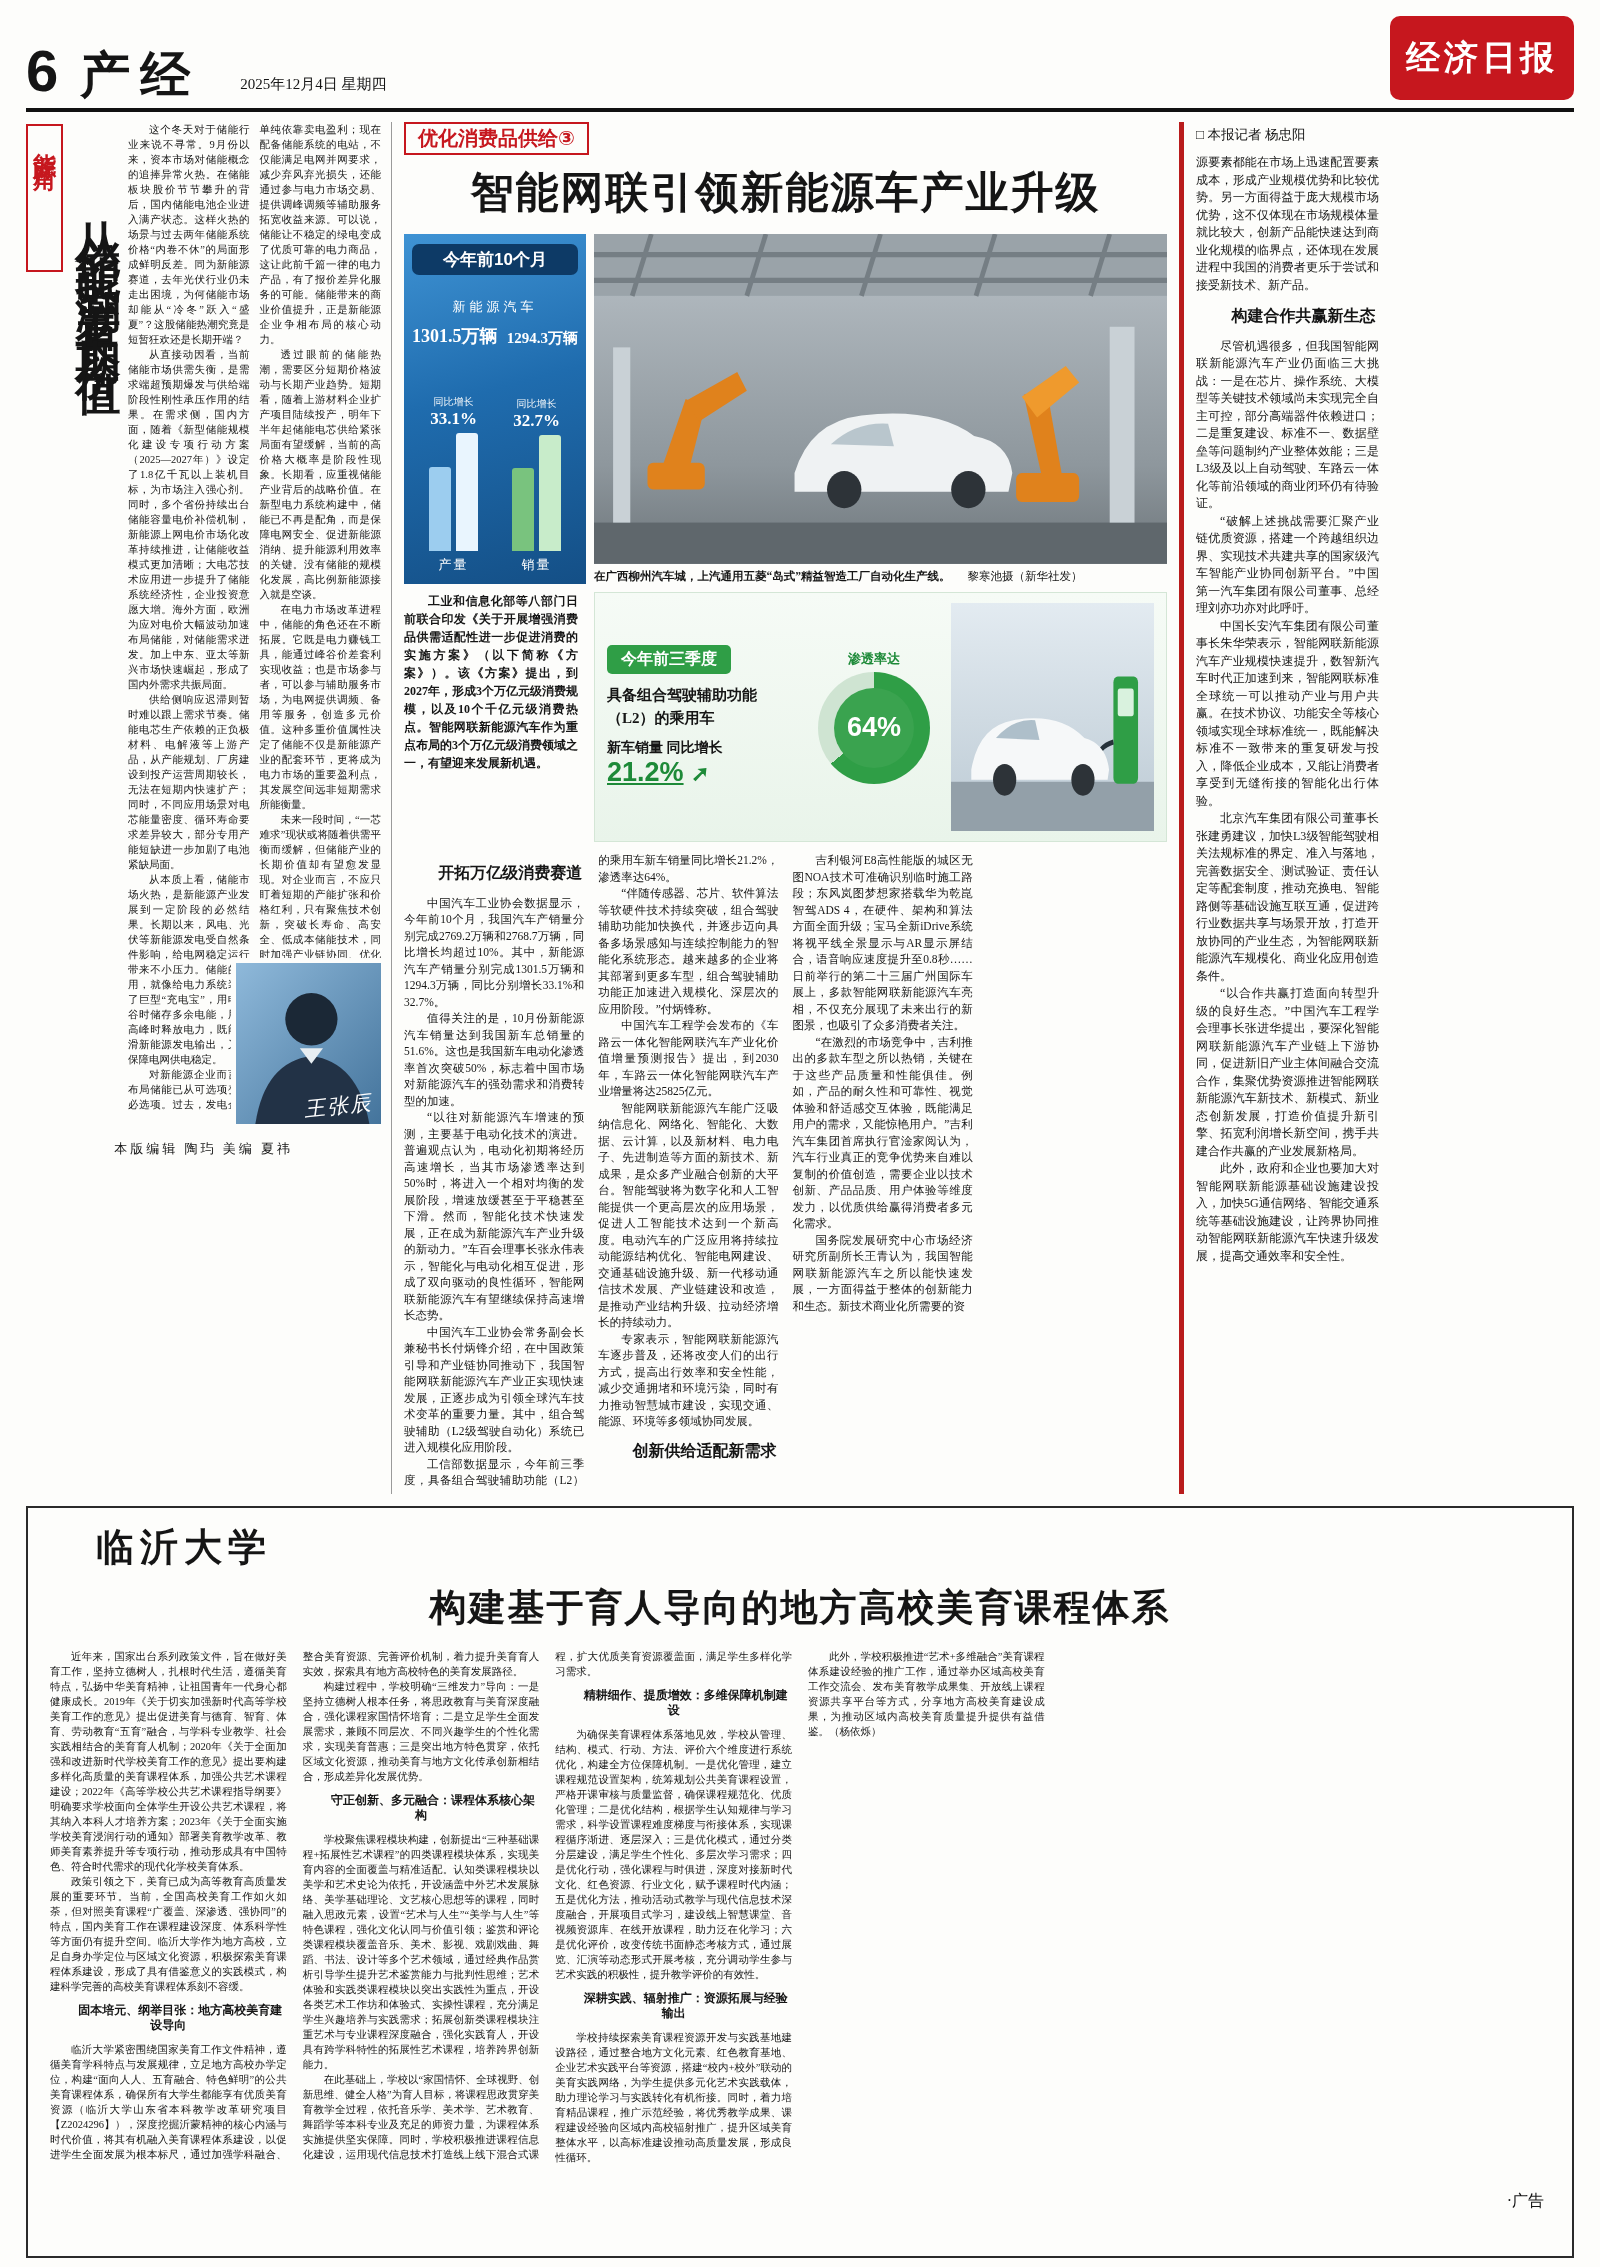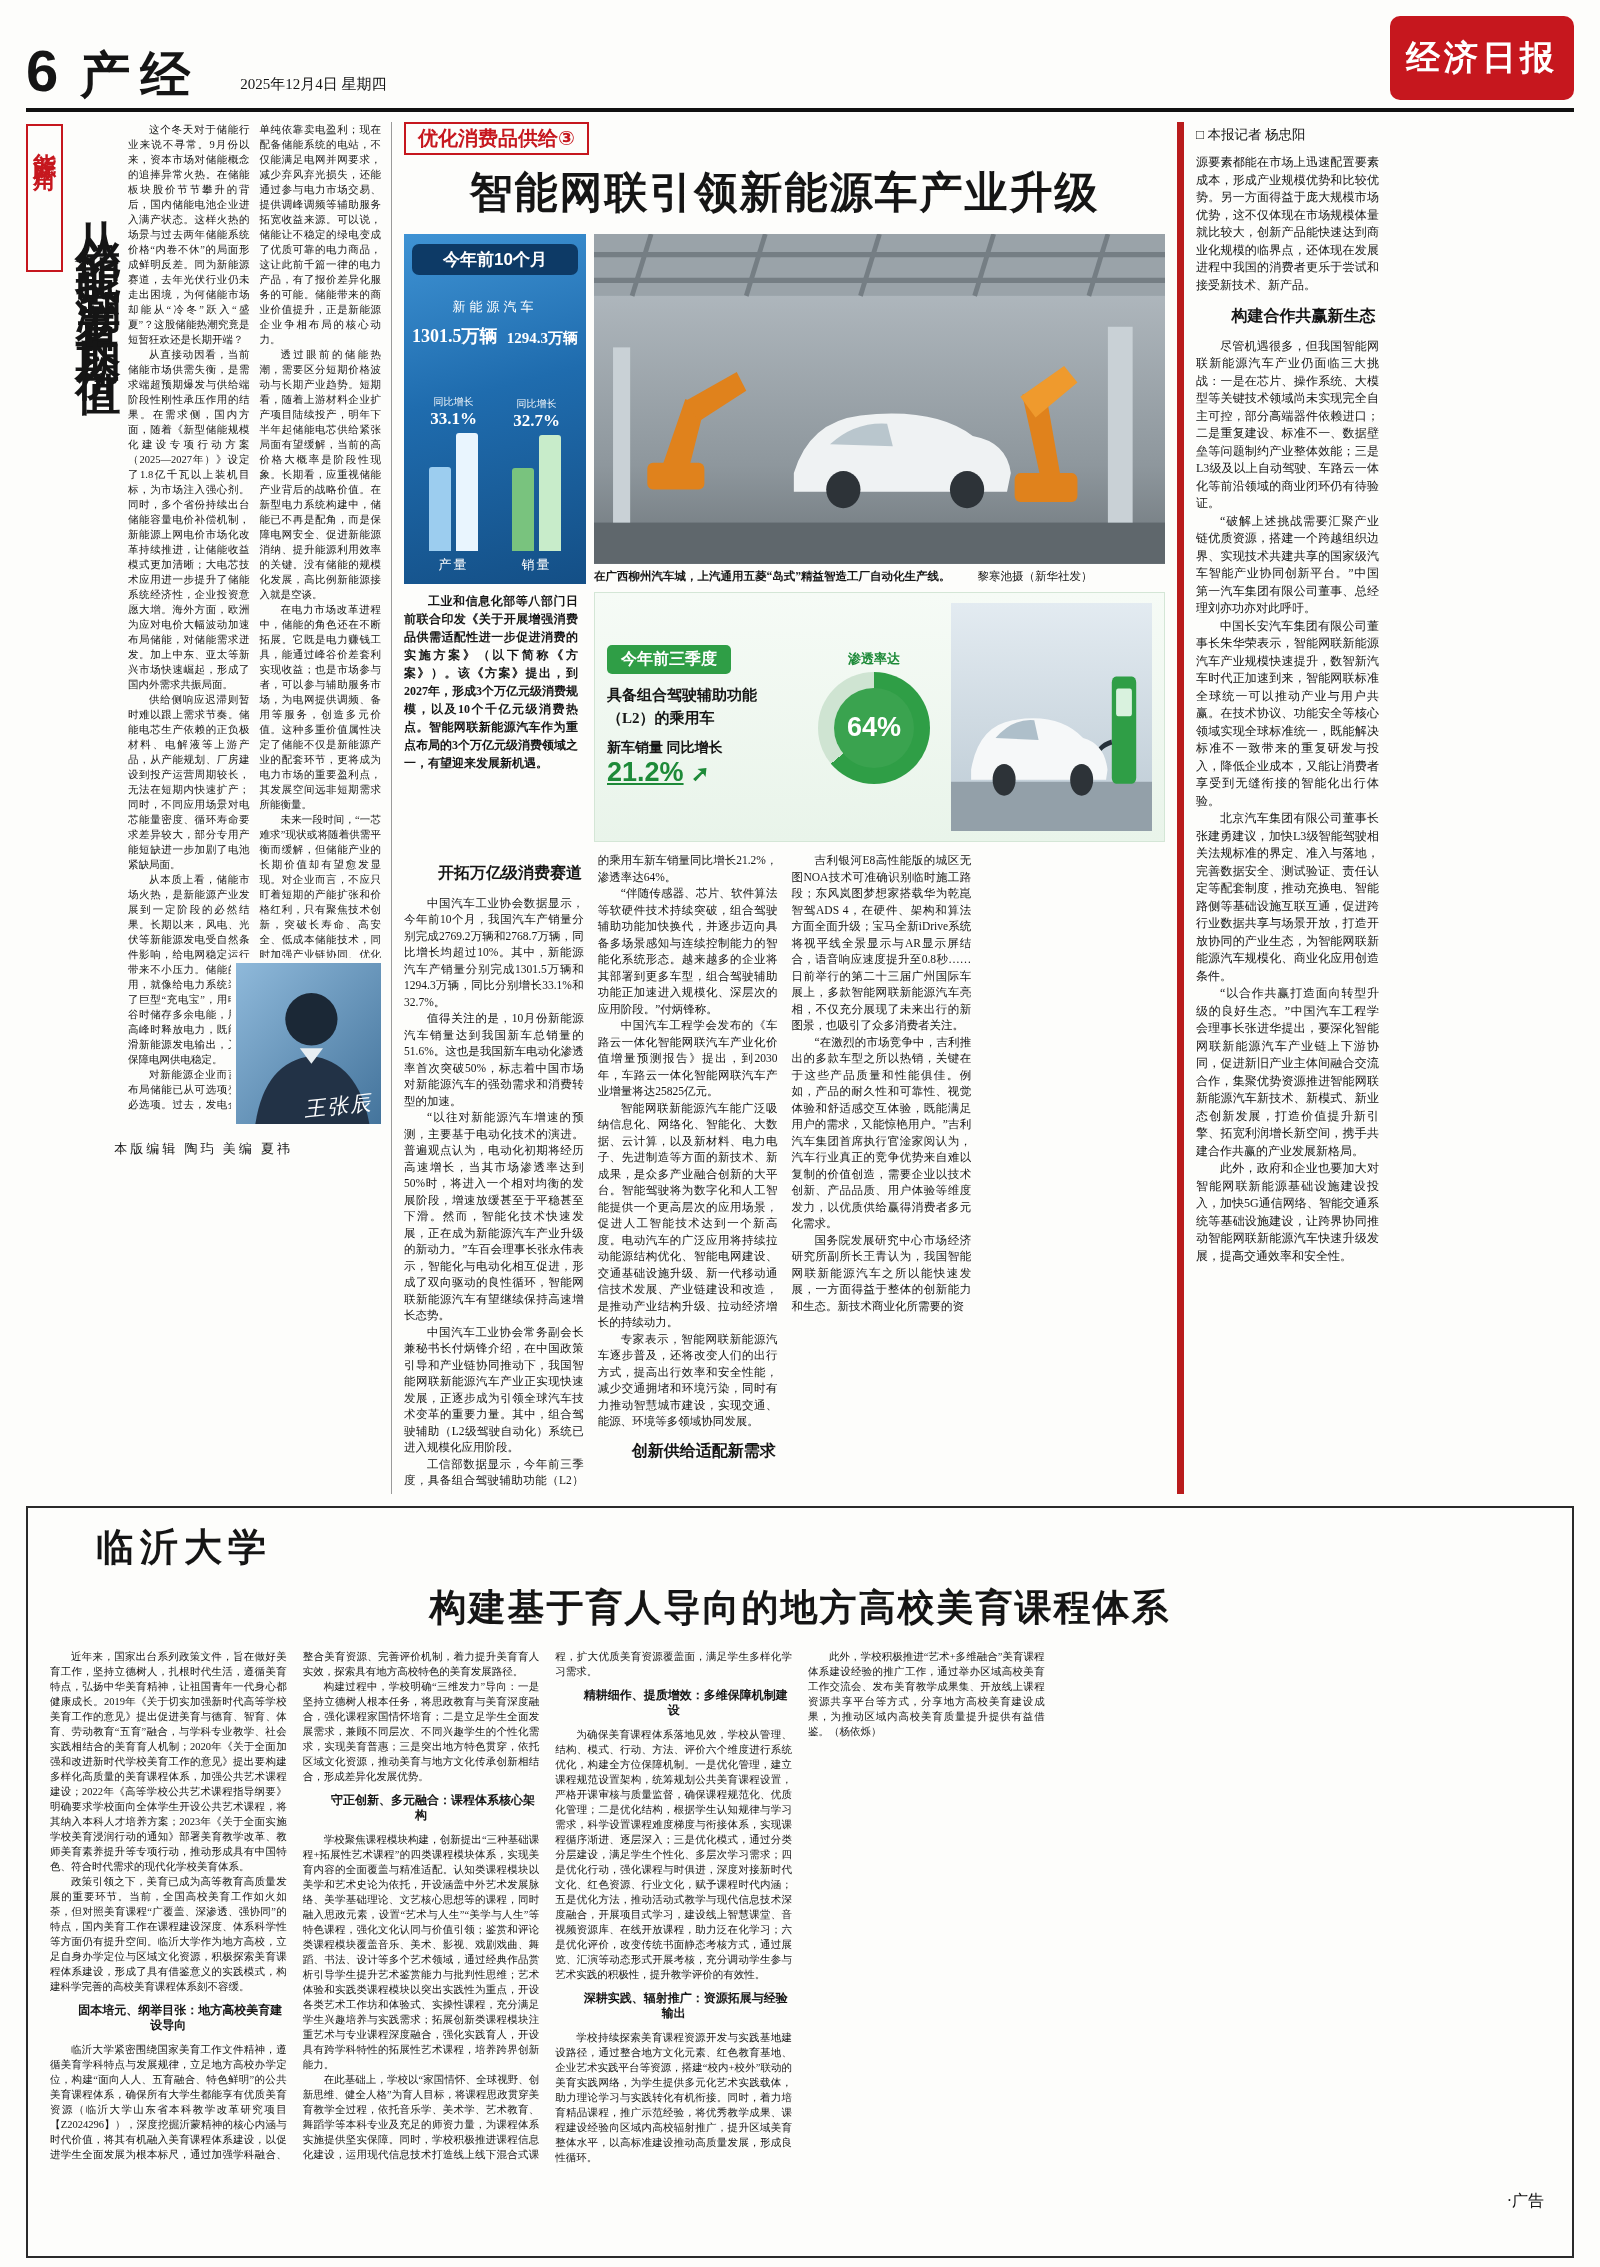--- a/index.html
+++ b/index.html
@@ -24,21 +24,21 @@
   .energy-label { writing-mode:vertical-rl; text-orientation:upright; color:#c6171e; border:2px solid #c6171e; font-weight:bold; font-size:23px; letter-spacing:5px; padding:8px 1px; height:148px; margin-top:2px; }
   .energy-headline { writing-mode:vertical-rl; text-orientation:upright; font-size:45px; font-weight:bold; letter-spacing:17px; height:712px; margin-top:62px; width:66px; flex:none; text-align:left; }
   .energy-text { flex:1; height:1002px; column-count:2; column-gap:10px; column-fill:auto; overflow:hidden; font-size:10.5px; line-height:15px; text-align:justify; position:relative; }
   .energy-text p { text-indent:2em; }
   .portrait { position:absolute; right:0; bottom:0; width:150px; height:166px; border-left:5px solid #fdfdfb; border-top:5px solid #fdfdfb; }
   .portrait svg { display:block; width:100%; height:100%; }
   .signature { position:absolute; right:8px; bottom:10px; color:#fff; font-style:italic; font-size:21px; transform:rotate(-6deg); letter-spacing:2px; }
   .editor-line { text-align:center; font-size:13px; letter-spacing:3px; margin-top:16px; }
 
   
-  .main-center { width:792px; flex:none; padding:0 12px; border-right:7px solid #b91c1c; display:flex; flex-direction:column; }
+  .main-center { width:792px; flex:none; padding:0 12px; border-right:5px solid #b91c1c; display:flex; flex-direction:column; }
   .tag-row { height:34px; }
   .series-tag { display:inline-block; color:#c6171e; border:2px solid #c6171e; font-weight:bold; font-size:20px; padding:1px 12px; font-family:"Liberation Sans","DejaVu Sans",sans-serif; }
   .main-headline { font-family:"Liberation Sans","DejaVu Sans",sans-serif; font-size:43px; font-weight:900; text-align:center; letter-spacing:2px; margin:8px 0 12px; }
 
   .info-row1 { display:flex; height:352px; }
   .stat-blue { width:182px; flex:none; background:linear-gradient(165deg,#3f93d4 0%,#1f6cae 45%,#144f86 100%); color:#fff; padding:10px 8px; display:flex; flex-direction:column; }
   .period-badge { background:#0d3a66; border-radius:7px; text-align:center; font-weight:bold; font-size:17px; padding:4px 2px; font-family:"Liberation Sans","DejaVu Sans",sans-serif; }
   .stat-subject { text-align:center; font-size:13px; letter-spacing:4px; margin-top:23px; }
   .stat-nums { display:flex; justify-content:space-between; margin-top:8px; align-items:flex-end; }
   .stat-num1 { font-size:18px; font-weight:bold; }
@@ -48,21 +48,21 @@
   .growth-small { font-size:10px; opacity:.95; }
   .growth-big { font-size:17px; font-weight:bold; margin-bottom:4px; }
   .bars { display:flex; align-items:flex-end; gap:5px; }
   .bar { width:22px; border-radius:3px 3px 0 0; }
   .cat-label { font-size:13px; letter-spacing:2px; margin-top:5px; }
 
   .photo-col { flex:1; display:flex; flex-direction:column; margin-left:8px; }
   .factory-photo { flex:1; overflow:hidden; }
   .factory-photo svg { display:block; width:100%; height:100%; }
   .caption-line { font-size:11.5px; font-weight:bold; padding-top:5px; }
-  .caption-credit { font-weight:normal; margin-left:24px; white-space:nowrap; }
+  .caption-credit { font-weight:normal; margin-left:14px; white-space:nowrap; }
 
   .info-row2 { display:flex; height:252px; margin-top:8px; }
   .lead-box { width:182px; flex:none; font-size:12px; font-weight:bold; line-height:18px; text-align:justify; padding-right:8px; }
   .lead-box p { text-indent:2em; }
   .stat-green { flex:1; margin-left:8px; background:linear-gradient(180deg,#f6fbf6,#e9f4ea); border:1px solid #d4e6d6; display:flex; align-items:center; padding:10px 12px; gap:12px; }
   .green-left { width:190px; flex:none; }
   .period2-badge { display:inline-block; background:#2f9e46; color:#fff; font-weight:bold; font-size:16px; padding:4px 14px; border-radius:5px; font-family:"Liberation Sans","DejaVu Sans",sans-serif; }
   .l2-subject { font-size:15px; font-weight:bold; line-height:1.5; margin-top:10px; }
   .growth-line { margin-top:10px; font-size:14px; font-weight:bold; }
   .growth-pct { color:#1d8a38; font-size:27px; font-family:"Liberation Sans","DejaVu Sans",sans-serif;text-decoration:underline; }

